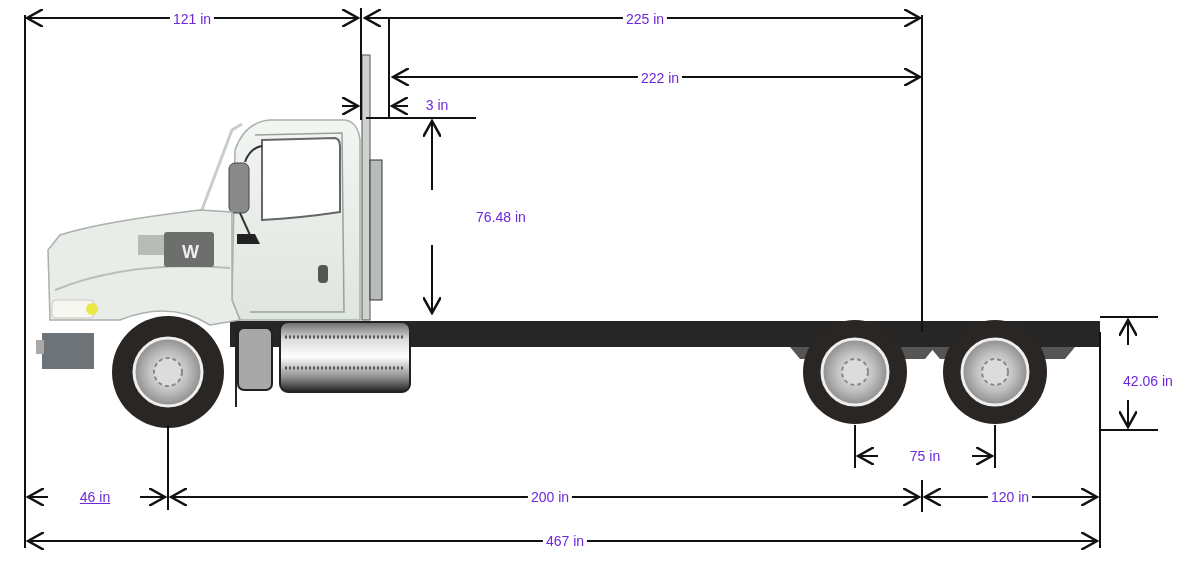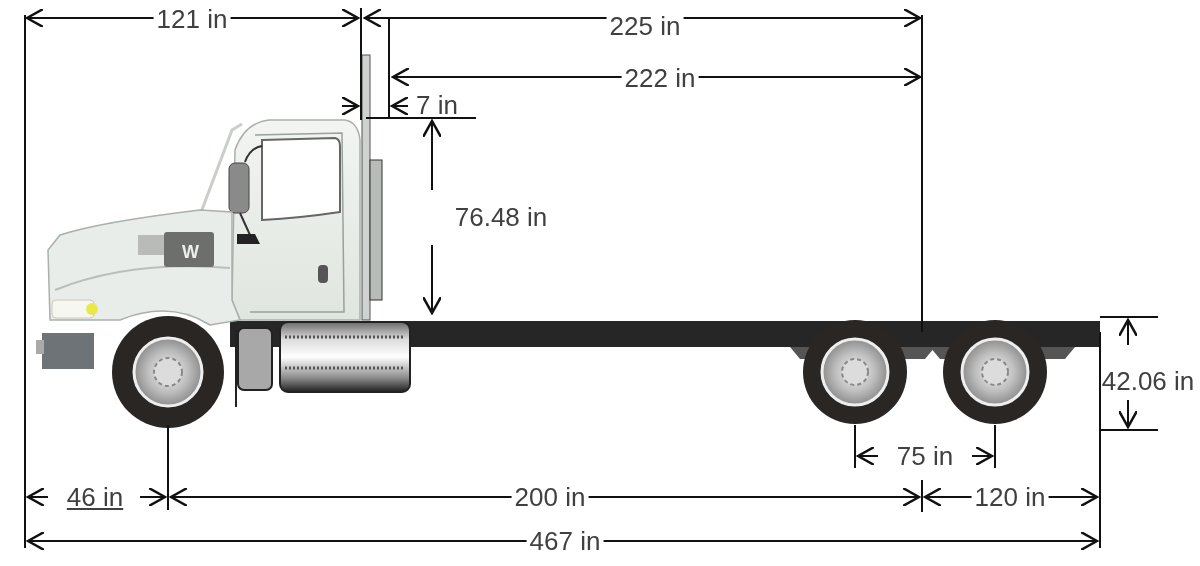--- a/index.html
+++ b/index.html
@@ -2,22 +2,22 @@
 <html><head>
 <meta charset="utf-8">
 <style>
   html, body { margin: 0; padding: 0; background: #ffffff; }
   body { width: 1200px; height: 566px; overflow: hidden; position: relative; font-family: "Liberation Sans", sans-serif; }
   #stage { position: absolute; left: 0; top: 0; width: 1200px; height: 566px; }
   svg { position: absolute; left: 0; top: 0; }
   .dim-label {
     position: absolute;
     font-family: "Liberation Sans", sans-serif;
-    font-size: 26px;
-    color: #404040;
+    font-size: 14px;
+    color: #6d28d9;
     background: #ffffff;
     line-height: 22px;
     padding: 0 3px;
     white-space: nowrap;
     transform: translate(-50%, -50%);
   }
   .dim-label.nobg { background: transparent; margin-top: 9px; }
 </style>
 </head>
 <body>
@@ -152,23 +152,23 @@
 
       <line x1="171" y1="497" x2="919" y2="497" marker-start="url(#arr)" marker-end="url(#arr)"></line>
 
       <line x1="925" y1="497" x2="1097" y2="497" marker-start="url(#arr)" marker-end="url(#arr)"></line>
 
       <line x1="28" y1="541" x2="1097" y2="541" marker-start="url(#arr)" marker-end="url(#arr)"></line>
     </g>
   </svg>
 
   <span class="dim-label" style="left:192px; top:19px;">121 in</span>
-  <span class="dim-label" style="left:645px; top:19px;margin-top:7px;">225 in</span>
+  <span class="dim-label" style="left:645px; top:19px;">225 in</span>
   <span class="dim-label" style="left:660px; top:78px;">222 in</span>
-  <span class="dim-label" style="left:437px; top:105px;">7 in</span>
+  <span class="dim-label" style="left:437px; top:105px;">3 in</span>
   <span class="dim-label" style="left:453px; top:217px;margin-left:48px;">76.48 in</span>
   <span class="dim-label nobg" style="left:1148px; top:372px;">42.06 in</span>
   <span class="dim-label" style="left:925px; top:456px;">75 in</span>
   <span class="dim-label" style="left:95px; top:497px;text-decoration:underline;">46 in</span>
   <span class="dim-label" style="left:550px; top:497px;">200 in</span>
   <span class="dim-label" style="left:1010px; top:497px;">120 in</span>
   <span class="dim-label" style="left:565px; top:541px;">467 in</span>
 </div>
 
 </body></html>

